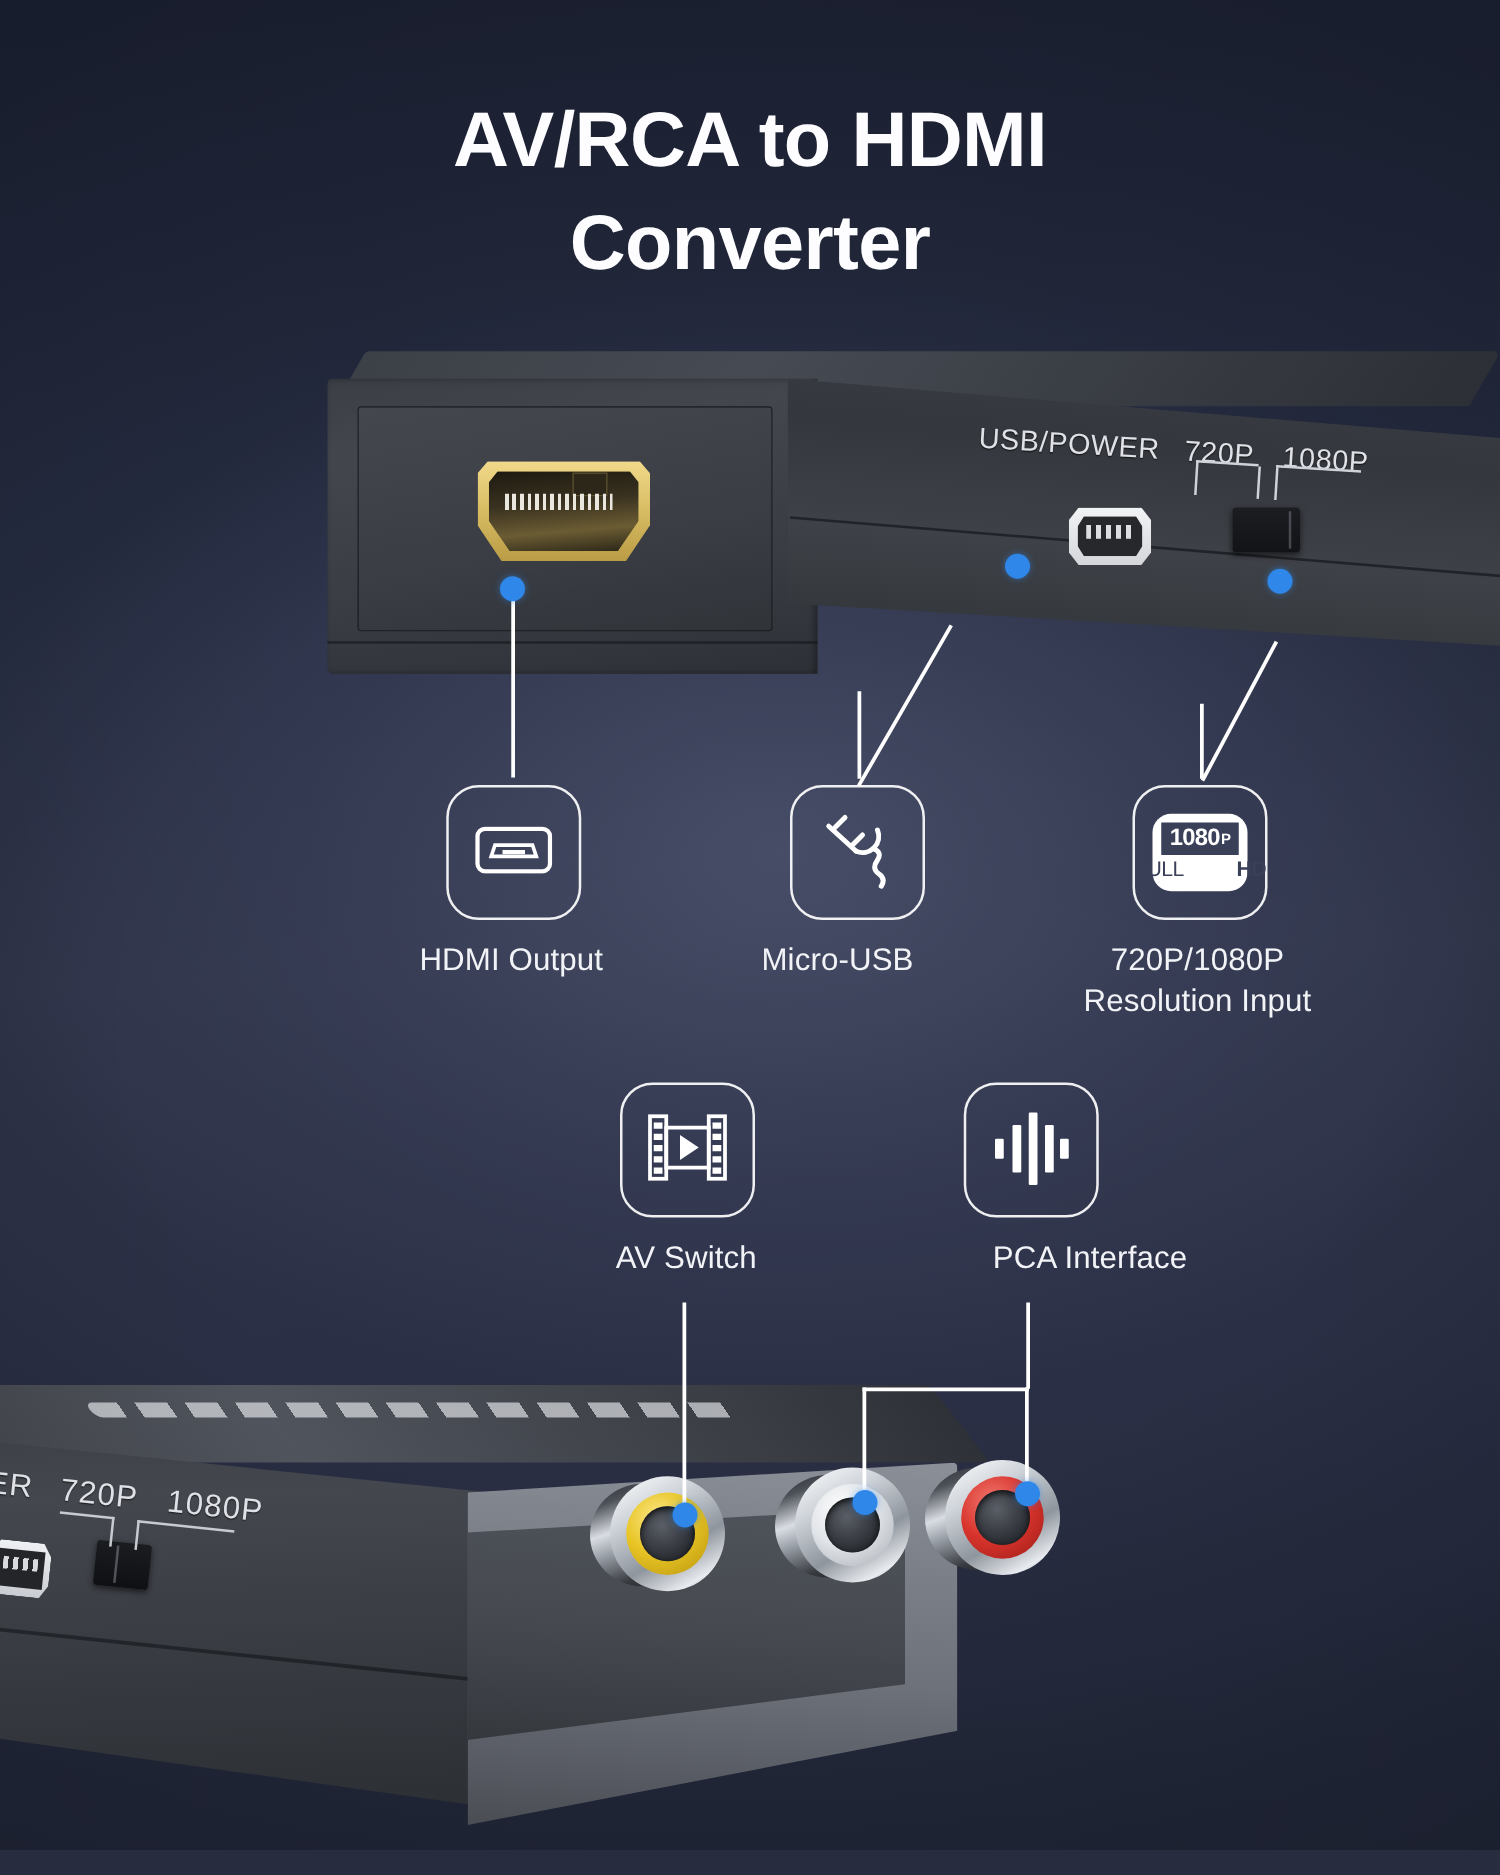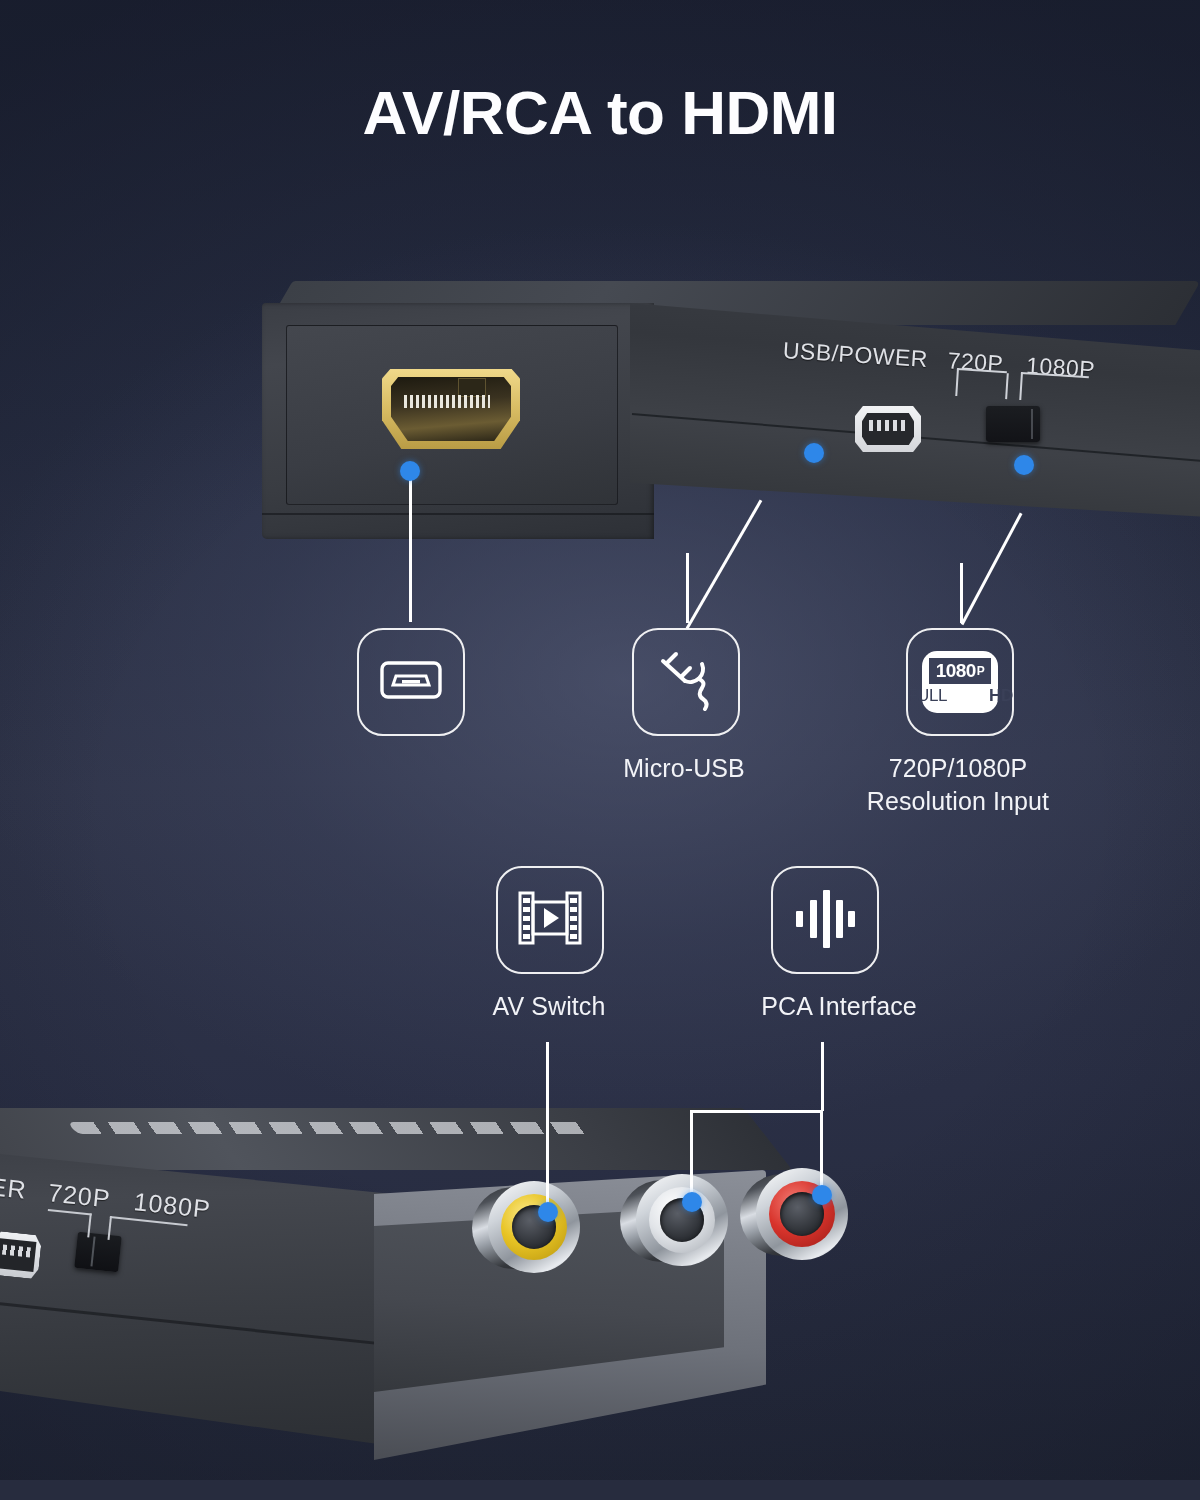--- a/index.html
+++ b/index.html
@@ -426,20 +426,21 @@
   }
   .fullhd .row2 .hd { font-weight: 700; }
 </style>
 </head>
 <body>
 
 <div class="page">
 
   <div class="title">
     <span>AV/RCA to HDMI</span>
+    <span class="l2">Converter</span>
   </div>
 
   <div class="dev-top">
     <div class="top-face"></div>
     <div class="front-face"></div>
     <div class="side-face"></div>
     <div class="seam"></div>
   </div>
 
   <div class="hdmi-port">
@@ -476,35 +477,36 @@
 
   <div class="badge" style="left:357px; top:628px;">
     <span>
       <svg width="62" height="38" viewBox="0 0 62 38">
         <rect x="2" y="2" width="58" height="34" rx="6" fill="none" stroke="#ffffff" stroke-width="3.4"></rect>
         <path d="M13 24 L16 15 L46 15 L49 24 Z" fill="none" stroke="#ffffff" stroke-width="3"></path>
         <rect x="22" y="19" width="18" height="3.4" fill="#ffffff"></rect>
       </svg>
     </span>
   </div>
+  <div class="blabel" style="left:289px; top:752px; width:240px;">HDMI Output</div>
 
   <div class="badge" style="left:632px; top:628px;">
     <span>
       <svg width="64" height="62" viewBox="0 0 64 62">
         <g fill="none" stroke="#ffffff" stroke-width="4" stroke-linecap="round" stroke-linejoin="round">
           <path d="M9 12 L31 32"></path>
           <path d="M22 5 L14 13"></path>
           <path d="M36 19 L28 27"></path>
           <path d="M31 32 a13 13 0 0 0 17 -17"></path>
           <path d="M45 30 q7 3 3 9 q-5 7 1 11 q6 4 2 10"></path>
         </g>
       </svg>
     </span>
   </div>
-  <div class="blabel" style="left:574px; top:752px; width:220px;">Micro-USB</div>
+  <div class="blabel" style="left:560px; top:752px; width:220px;">Micro-USB</div>
 
   <div class="badge" style="left:906px; top:628px;">
     <span class="fullhd">
       <span class="row1">
         <span>1080</span>
           <span class="p">P</span>
       </span>
       <span class="row2">
         <span>FULL</span>
           <span class="hd">HD</span>
@@ -546,21 +548,21 @@
         <g fill="#ffffff">
           <rect x="2" y="24" width="7" height="16" rx="1"></rect>
           <rect x="16" y="13" width="7" height="38" rx="1"></rect>
           <rect x="29" y="3" width="7" height="58" rx="1"></rect>
           <rect x="42" y="13" width="7" height="38" rx="1"></rect>
           <rect x="54" y="24" width="7" height="16" rx="1"></rect>
         </g>
       </svg>
     </span>
   </div>
-  <div class="blabel" style="left:719px; top:990px; width:240px;text-align:center;">PCA Interface</div>
+  <div class="blabel" style="left:752px; top:990px; width:240px;text-align:center;">PCA Interface</div>
 
   <div class="line vline" style="left:546px; top:1042px; height:168px;"></div>
   <div class="dot" style="left:538px; top:1202px;"></div>
 
   <div class="line vline" style="left:821px; top:1042px; height:69px;"></div>
   <div class="line hline" style="left:690px; top:1110px; width:133px;"></div>
   <div class="line vline" style="left:690px; top:1110px; height:85px;"></div>
   <div class="line vline" style="left:820px; top:1110px; height:78px;"></div>
   <div class="dot" style="left:682px; top:1192px;"></div>
   <div class="dot" style="left:812px; top:1185px;"></div>

